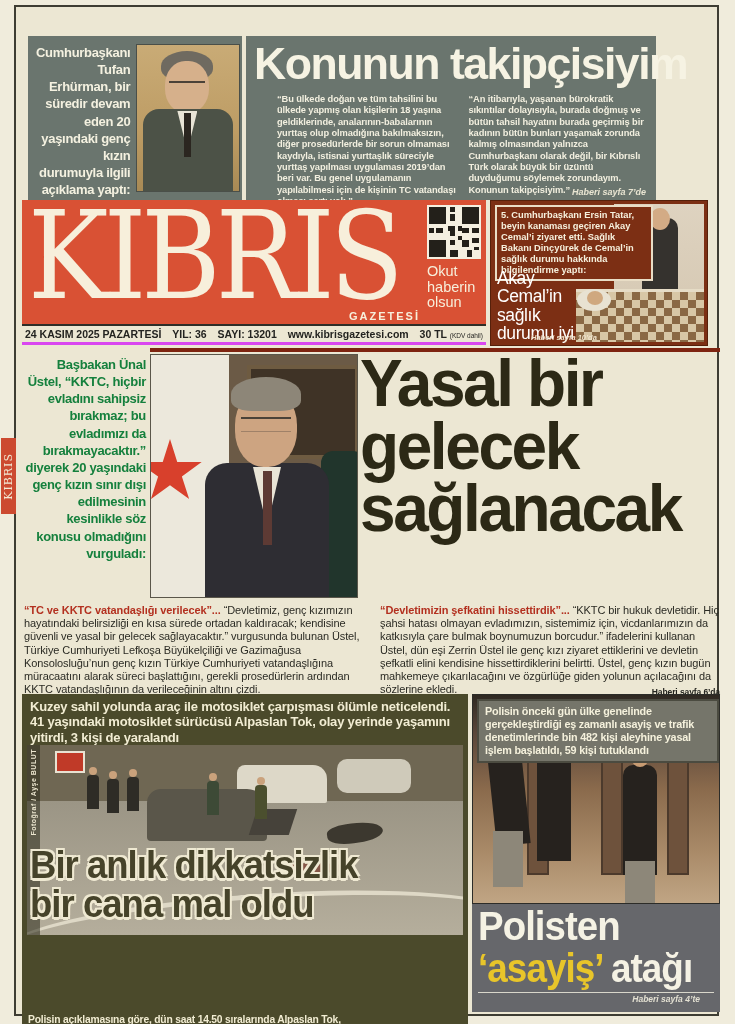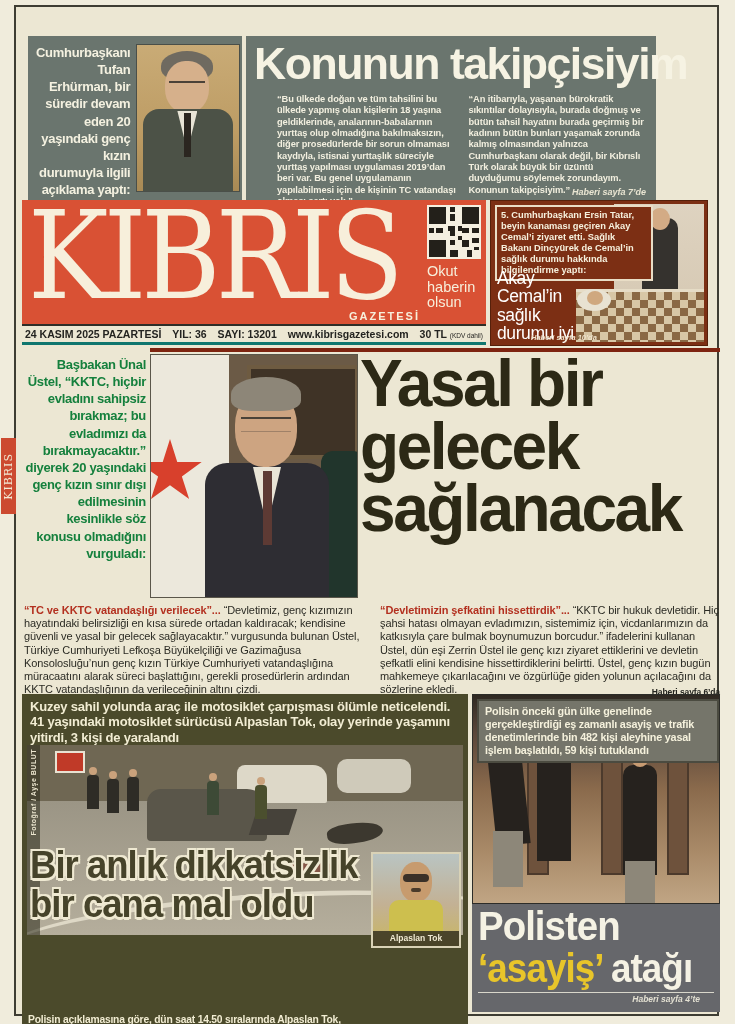--- a/index.html
+++ b/index.html
@@ -60,21 +60,21 @@
   }
   .qr{position:absolute;right:5px;top:5px;width:54px;height:54px;background:#f4efe0;padding:2px;box-sizing:border-box;}
   .slogan{
     position:absolute;right:7px;top:64px;width:52px;color:#f7efdb;font-size:14.5px;line-height:1.08;
   }
   .gazetesi{
     position:absolute;right:66px;bottom:2px;color:#f7efdb;font-weight:bold;font-size:11px;letter-spacing:2px;
   }
   .dateline{
     position:absolute;left:22px;top:324px;width:464px;height:21px;box-sizing:border-box;
-    border-top:2px solid #2e2e27;border-bottom:3px solid #0f766e;
+    border-top:2px solid #2e2e27;border-bottom:3px solid #d946ef;
     display:flex;align-items:center;justify-content:space-between;
     font-size:10.5px;font-weight:bold;color:#232320;padding:0 3px;
   }
   .dateline .note{font-size:6.5px;font-weight:normal;}
   
   .tatar-box{
     position:absolute;left:490px;top:200px;width:218px;height:146px;background:#7c2f14;border:1px solid #56200a;box-sizing:border-box;
   }
   .tatar-intro{
     position:absolute;left:4px;top:4px;width:146px;border:2px solid #e9ddc6;padding:3px 4px;
@@ -338,27 +338,20 @@
     <div class="p" style="left:228px;top:40px;background:#4b4f2e"></div>
     <div class="edge"></div>
   </div>
   <div class="acc-credit">
     <span>Fotoğraf / Ayşe BULUT</span>
   </div>
   <div class="acc-headline">
     <div>Bir anlık dikkatsizlik</div>
     <div>bir cana mal oldu</div>
   </div>
-  <div class="tok-inset">
-    <div class="head"></div>
-    <div class="shade"></div>
-    <div class="mus"></div>
-    <div class="shirt"></div>
-    <div class="tok-cap">Alpaslan Tok</div>
-  </div>
   <div class="acc-body">Polisin açıklamasına göre, dün saat 14.50 sıralarında Alpaslan Tok, yönetimindeki ZN 453 plakalı motosiklet ile Balalan-Yedikonuk anayolunda seyrederken, Yudi Dağı bölgesinde virajda karşı şeride geçti ve bu sırada Andreas Vosou yönetimindeki KJE 464 plakalı araçla çarpıştı. Tok, olay yerinde yaşamını yitirdi, karşı araçta bulunan sürücü dahil 3 kişi yaralandı.</div>
   <div class="acc-ref">Haberi sayfa 2’de</div>
 </div>
 
 <div class="police-box">
   <div class="police-photo">
     <div class="door" style="left:56px"></div>
     <div class="door" style="left:130px"></div>
     <div class="door" style="left:196px"></div>
     <div class="fig" style="left:18px;top:40px;transform:rotate(-6deg)"></div>

